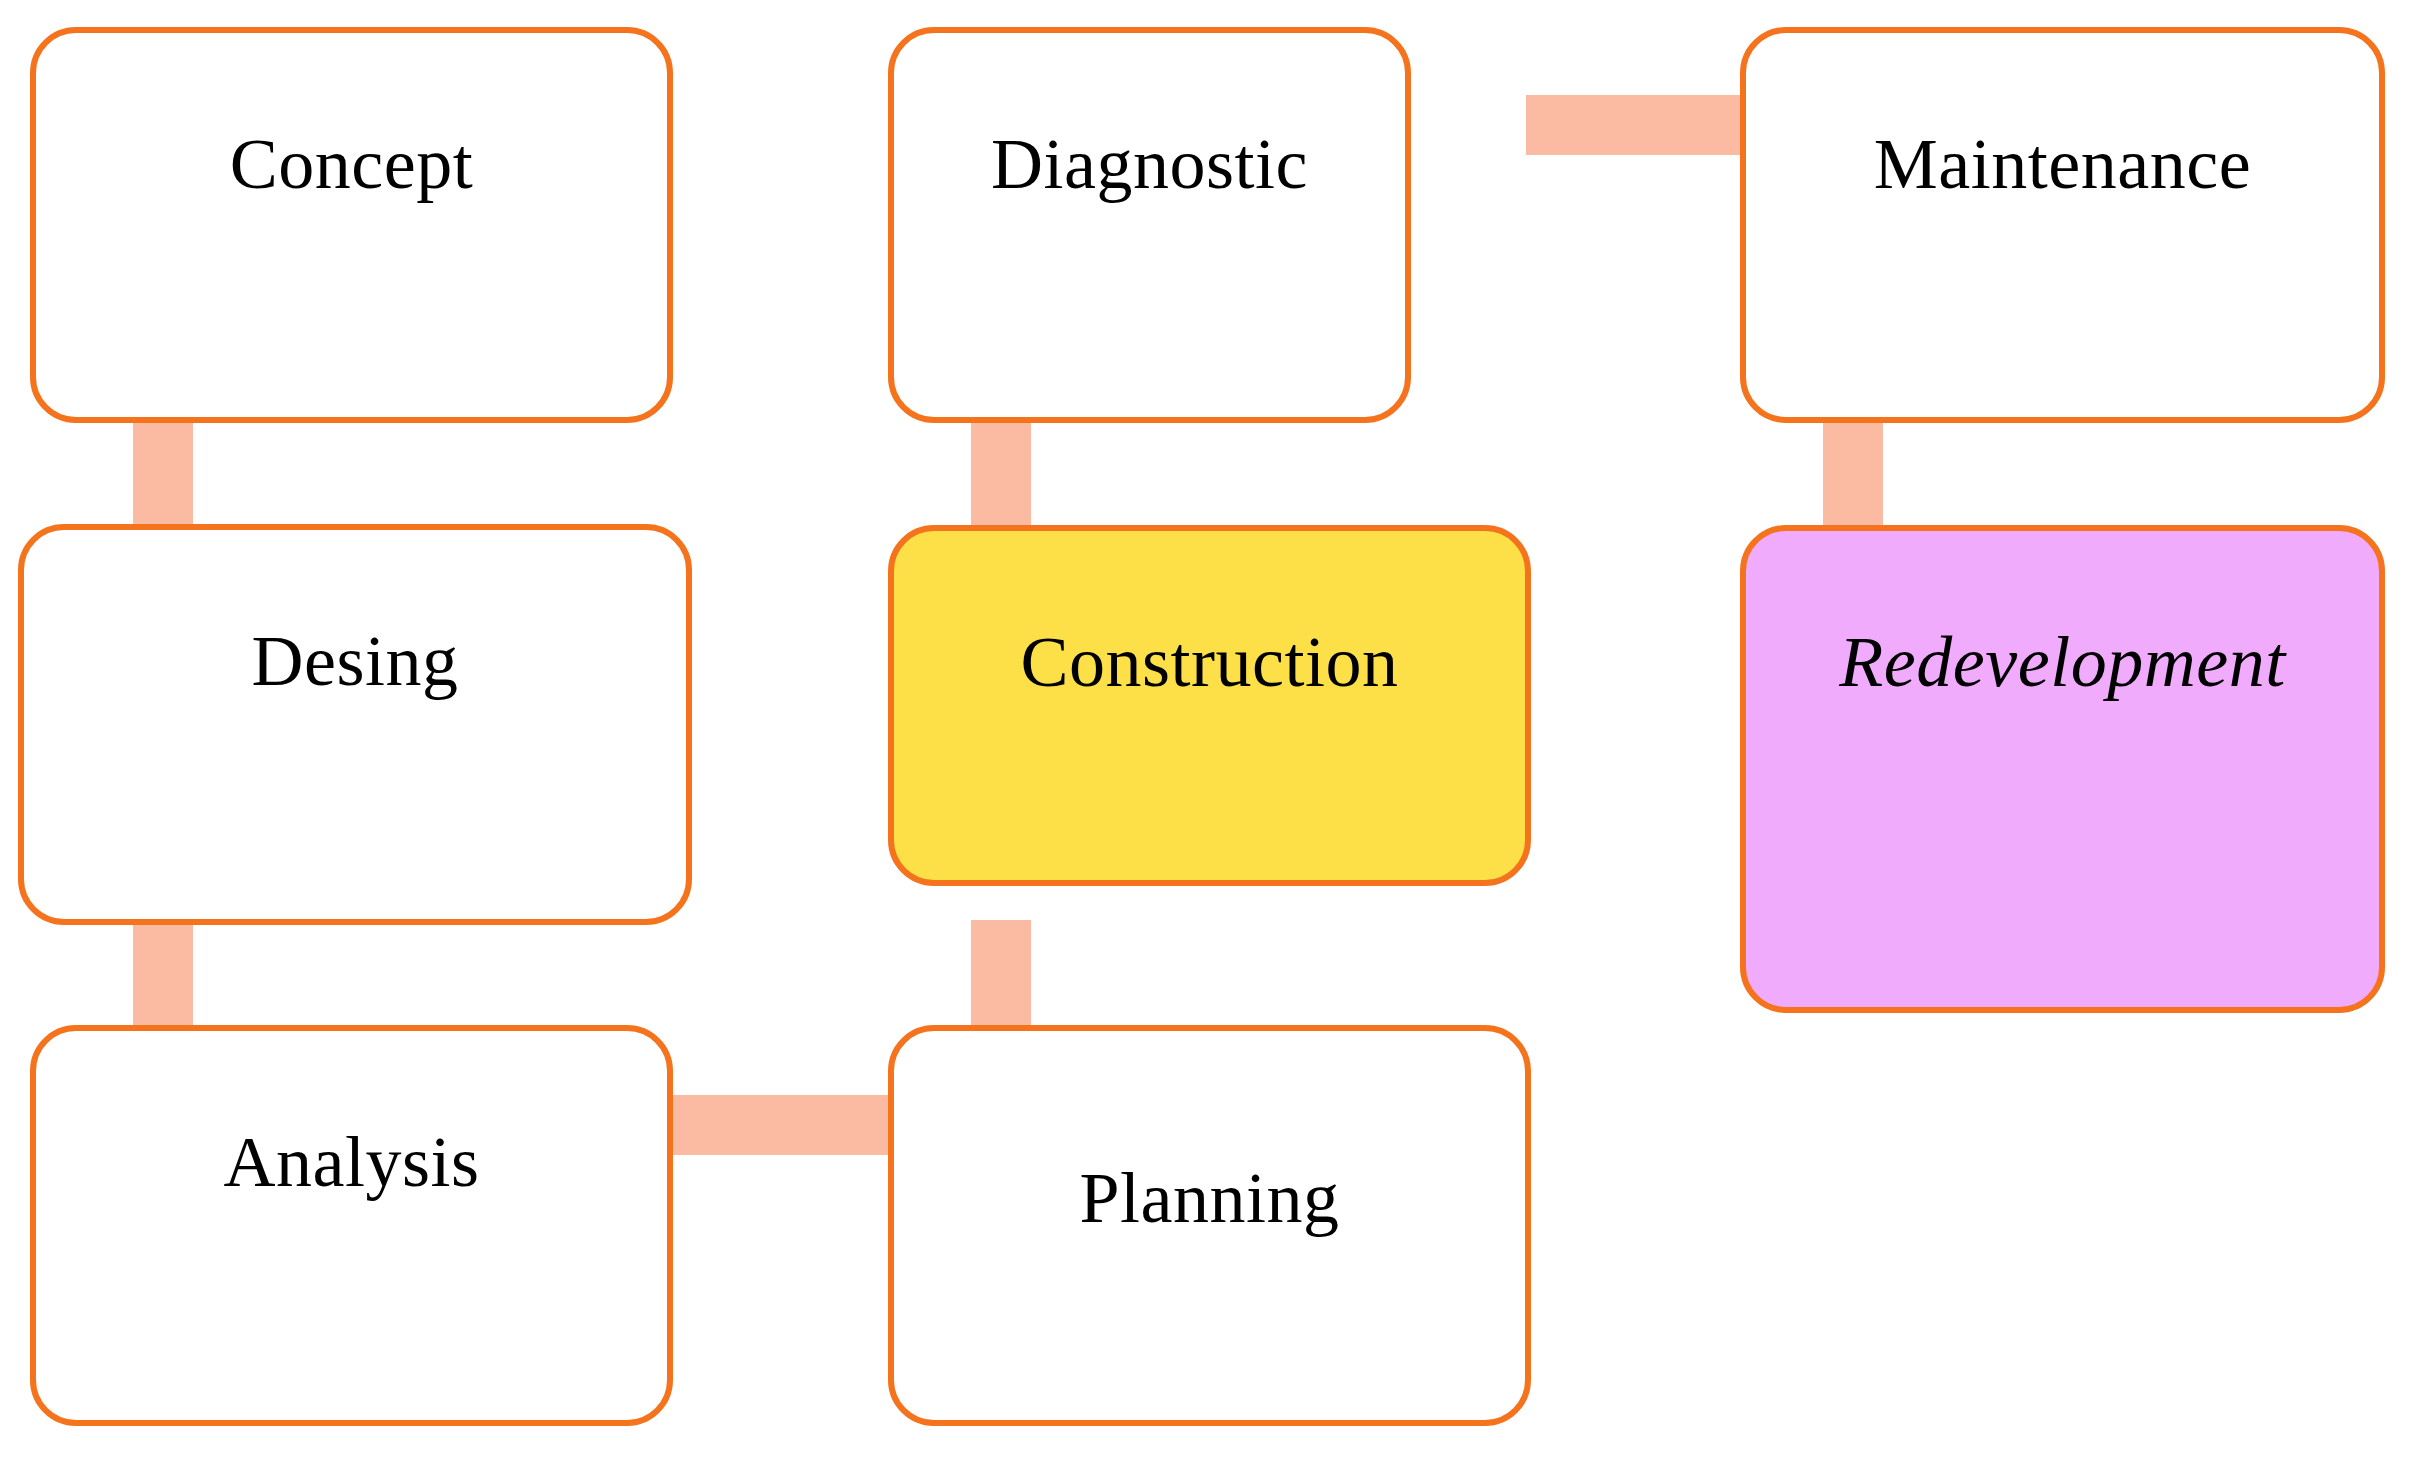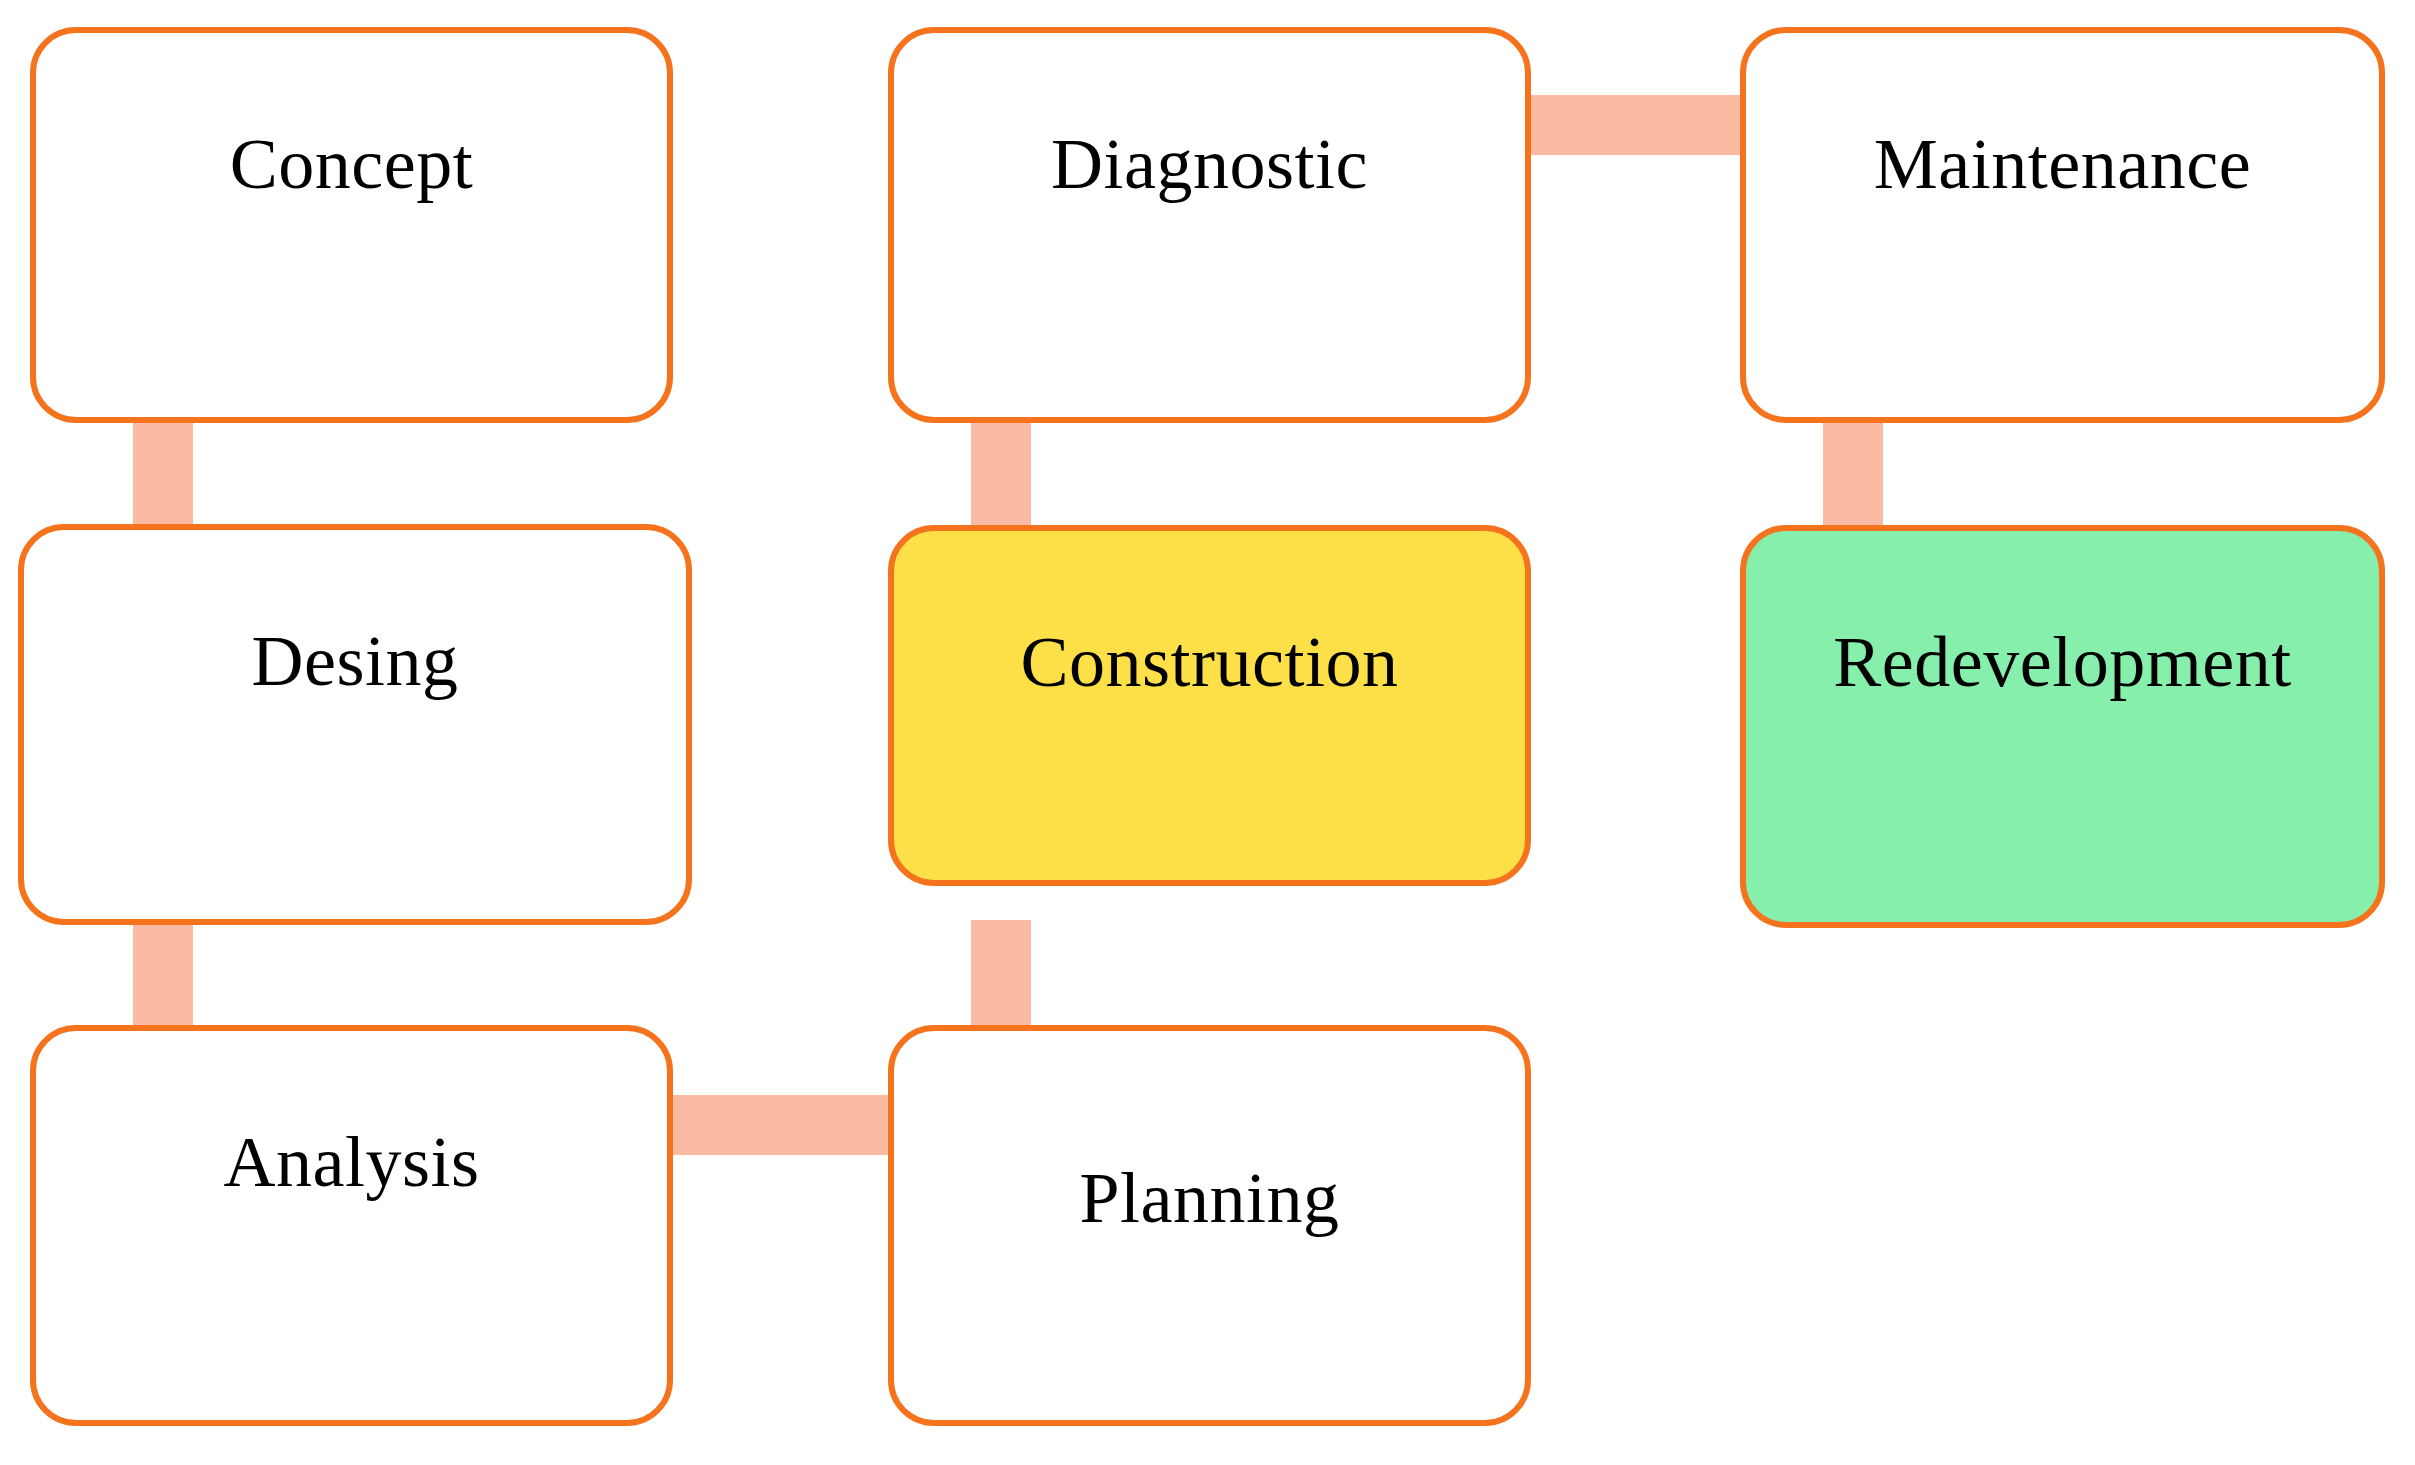--- a/index.html
+++ b/index.html
@@ -54,28 +54,28 @@
     <div class="connector" style="left: 1823px; top: 418px; width: 60px; height: 112px; background: rgb(251, 187, 163);"></div>
     <div class="node" style="left: 30px; top: 27px; width: 643px; height: 396px; border-color: rgb(244, 115, 28); background: rgb(255, 255, 255);">
       <div class="node-label" style="top: 95px; color: rgb(0, 0, 0);">Concept</div>
     </div>
     <div class="node" style="left: 18px; top: 524px; width: 674px; height: 401px; border-color: rgb(244, 115, 28); background: rgb(255, 255, 255); padding-left: 31px;">
       <div class="node-label" style="top: 95px; color: rgb(0, 0, 0);">Desing</div>
     </div>
     <div class="node" style="left: 30px; top: 1025px; width: 643px; height: 401px; border-color: rgb(244, 115, 28); background: rgb(255, 255, 255);">
       <div class="node-label" style="top: 95px; color: rgb(0, 0, 0); text-align: center;">Analysis</div>
     </div>
-    <div class="node" style="left: 888px; top: 27px; width: 643px; height: 396px; border-color: rgb(244, 115, 28); background: rgb(255, 255, 255);">
+    <div class="node" style="left: 888px; top: 27px; width: 523px; height: 396px; border-color: rgb(244, 115, 28); background: rgb(255, 255, 255);">
       <div class="node-label" style="top: 95px; color: rgb(0, 0, 0);">Diagnostic</div>
     </div>
     <div class="node" style="left: 888px; top: 525px; width: 643px; height: 361px; border-color: rgb(244, 115, 28); background: #fde047;">
       <div class="node-label" style="top: 95px; color: rgb(0, 0, 0);">Construction</div>
     </div>
     <div class="node" style="left: 888px; top: 1025px; width: 643px; height: 401px; border-color: rgb(244, 115, 28); background: rgb(255, 255, 255);">
       <div class="node-label" style="top: 95px; color: rgb(0, 0, 0); margin-top: 36px;">Planning</div>
     </div>
     <div class="node" style="left: 1740px; top: 27px; width: 645px; height: 396px; border-color: rgb(244, 115, 28); background: rgb(255, 255, 255);">
       <div class="node-label" style="top: 95px; color: rgb(0, 0, 0);">Maintenance</div>
     </div>
-    <div class="node" style="left: 1740px; top: 525px; width: 645px; height: 403px; border-color: rgb(244, 115, 28); background: #86efac;">
+    <div class="node" style="left: 1740px; top: 525px; width: 645px; height: 488px; border-color: rgb(244, 115, 28); background: #f0abfc; font-style: italic;">
       <div class="node-label" style="top: 95px; color: rgb(0, 0, 0);">Redevelopment</div>
     </div>
   </div>
 
 </body></html>

